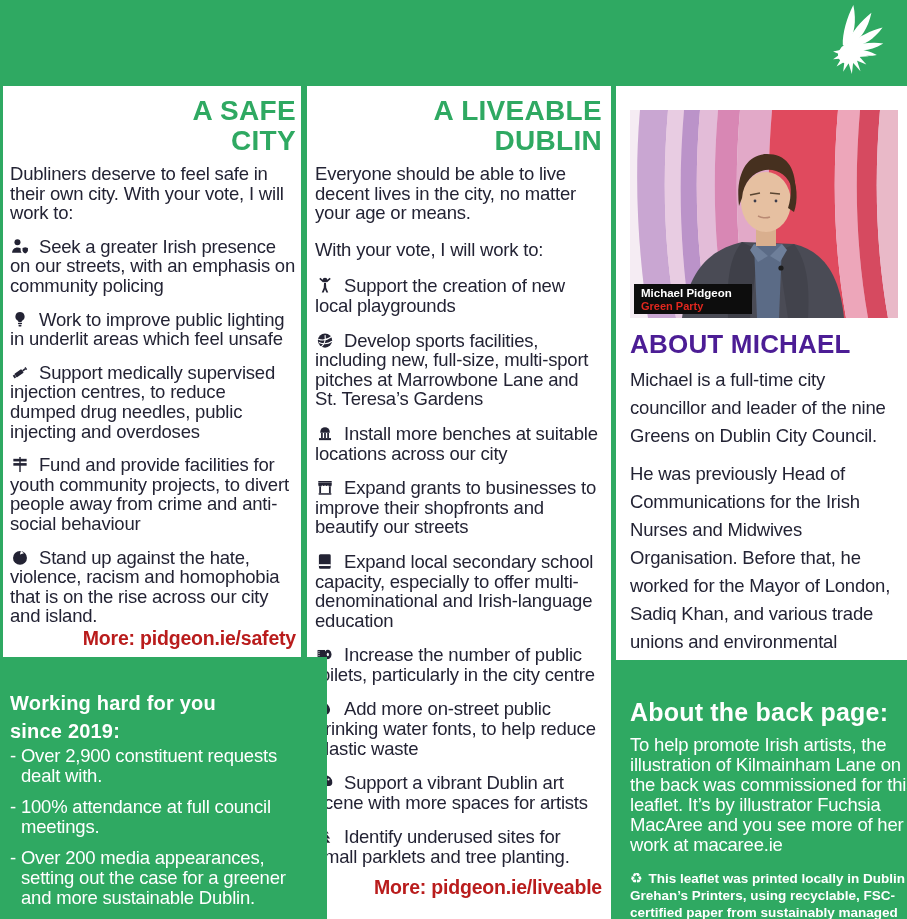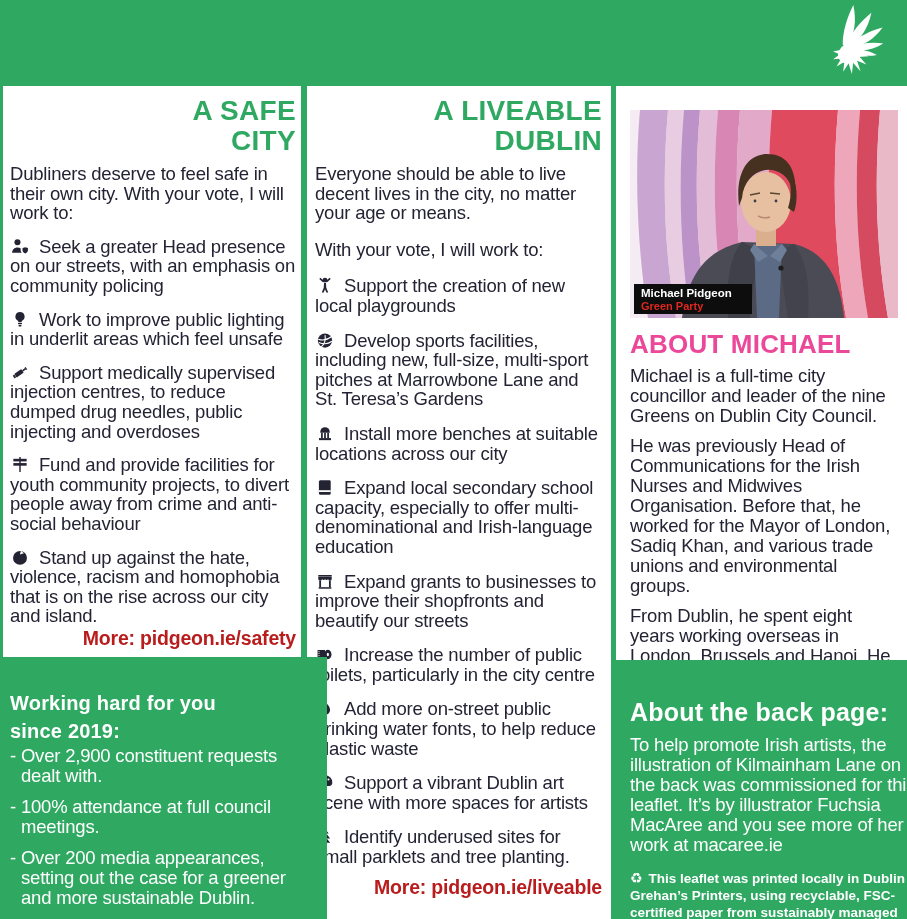--- a/index.html
+++ b/index.html
@@ -29,22 +29,22 @@
   .col2 .item{margin-bottom:15px;}
   .ic{display:inline-block;width:22px;height:19px;vertical-align:-3px;margin-right:7px;}
   .ic svg{width:20px;height:19px;display:block;}
   .more{position:absolute;font-weight:bold;font-size:19.5px;color:#b91c1c;text-align:right;letter-spacing:-0.2px;}
   .more1{left:10px;width:286px;top:627px;}
   .more2{left:315px;width:287px;top:876px;}
   
   .photo{position:absolute;left:630px;top:110px;width:301px;height:208px;}
   .photo svg{display:block;width:268px;height:208px;}
   
-  .abouthead{color:#ec4899;font-weight:bold;font-size:26px;line-height:28px;margin:244px 0 8px;letter-spacing:.2px;}
-  .apara{font-size:18.5px;line-height:20px;letter-spacing:-0.2px;margin-bottom:10px;}
+  .abouthead{color:#4c1d95;font-weight:bold;font-size:26px;line-height:28px;margin:244px 0 8px;letter-spacing:.2px;}
+  .apara{font-size:18.5px;line-height:28px;letter-spacing:-0.2px;margin-bottom:10px;}
   
   .gbox{position:absolute;background:#2fa962;color:#ffffff;}
   .box1{left:0;top:657px;width:307px;height:262px;padding:12px 10px 0 10px;}
   .box2{left:611px;top:660px;width:296px;height:259px;padding:13px 14px 0 19px;}
   .boxtitle{font-weight:bold;font-size:20px;line-height:28px;letter-spacing:.2px;margin-bottom:1px;}
   .bitem{font-size:18.5px;line-height:20px;letter-spacing:-0.2px;margin-bottom:11px;
          padding-left:11px;text-indent:-11px;}
   .box2 .boxtitle{font-size:25px;margin-bottom:9px;}
   .bbody{font-size:18.5px;line-height:20px;letter-spacing:-0.2px;}
   .bsmall{font-size:13.5px;line-height:16.8px;font-weight:bold;margin-top:15px;letter-spacing:0;}
@@ -84,21 +84,21 @@
     <h2 class="coltitle">
       <div>A SAFE</div>
       <div>CITY</div>
     </h2>
     <p class="intro">Dubliners deserve to feel safe in their own city. With your vote, I will work to:</p>
 
     <p class="item"><span class="ic"><svg viewBox="0 0 24 24" fill="#232334">
             <circle cx="8.8" cy="6.5" r="3.8"></circle>
             <path d="M2 20c0-4 3-6.8 6.8-6.8 1.6 0 3.1.5 4.2 1.4-.1.5-.2 1-.2 1.7 0 1.7.8 2.9 1.7 3.7z"></path>
             <path d="M18.6 13l3.4 1v2.7c0 2.7-3.4 4.1-3.4 4.1s-3.4-1.4-3.4-4.1V14z"></path>
-          </svg></span><span>Seek a greater Head presence on our streets, with an emphasis on community policing</span></p>
+          </svg></span><span>Seek a greater Irish presence on our streets, with an emphasis on community policing</span></p>
 
     <p class="item"><span class="ic"><svg viewBox="0 0 24 24" fill="#232334">
             <path d="M12 2.6a5.8 5.8 0 0 0-3.1 10.7c.6.4 1.1 1 1.1 1.7h4c0-.7.5-1.3 1.1-1.7A5.8 5.8 0 0 0 12 2.6z"></path>
             <rect x="9.4" y="16.2" width="5.2" height="1.9" rx=".9"></rect>
             <rect x="10" y="18.9" width="4" height="1.9" rx=".9"></rect>
           </svg></span><span>Work to improve public lighting in underlit areas which feel unsafe</span></p>
 
     <p class="item"><span class="ic"><svg viewBox="0 0 24 24" fill="#232334">
             <g transform="rotate(-35 12 12)">
               <rect x="5" y="9.3" width="10.8" height="5.6" rx="1"></rect>
@@ -145,31 +145,31 @@
 
     <p class="item"><span class="ic"><svg viewBox="0 0 24 24" fill="#232334">
             <path d="M6 10a6 6 0 0 1 12 0v1.2H6z"></path>
             <rect x="7" y="11.2" width="2.2" height="6.6"></rect>
             <rect x="10.9" y="11.2" width="2.2" height="6.6"></rect>
             <rect x="14.8" y="11.2" width="2.2" height="6.6"></rect>
             <rect x="4.4" y="17.8" width="15.2" height="2.6"></rect>
           </svg></span><span>Install more benches at suitable locations across our city</span></p>
 
     <p class="item"><span class="ic"><svg viewBox="0 0 24 24" fill="#232334">
-            <path d="M6.2 2.8h11.3A1.7 1.7 0 0 1 19.2 4.5v15a1.7 1.7 0 0 1-1.7 1.7H6.2a1.9 1.9 0 0 1-1.9-1.9V4.7a1.9 1.9 0 0 1 1.9-1.9z"></path>
-            <rect x="4.3" y="15.4" width="14.9" height="2.3" fill="#ffffff"></rect>
-          </svg></span><span>Expand local secondary school capacity, especially to offer multi-denominational and Irish-language education</span></p>
-
-    <p class="item"><span class="ic"><svg viewBox="0 0 24 24" fill="#232334">
             <path d="M3.5 3.8h17v2.1h-17z"></path>
             <path d="M3.5 6.4h17v2.2a2.3 2.3 0 0 1-4.6.3 2.3 2.3 0 0 1-3.8.3 2.3 2.3 0 0 1-3.8-.3 2.3 2.3 0 0 1-4.8-.3z"></path>
             <rect x="4.7" y="11" width="2.3" height="8.2"></rect>
             <rect x="17" y="11" width="2.3" height="8.2"></rect>
             <rect x="4" y="19.2" width="16" height="1.9"></rect>
           </svg></span><span>Expand grants to businesses to improve their shopfronts and beautify our streets</span></p>
+
+    <p class="item"><span class="ic"><svg viewBox="0 0 24 24" fill="#232334">
+            <path d="M6.2 2.8h11.3A1.7 1.7 0 0 1 19.2 4.5v15a1.7 1.7 0 0 1-1.7 1.7H6.2a1.9 1.9 0 0 1-1.9-1.9V4.7a1.9 1.9 0 0 1 1.9-1.9z"></path>
+            <rect x="4.3" y="15.4" width="14.9" height="2.3" fill="#ffffff"></rect>
+          </svg></span><span>Expand local secondary school capacity, especially to offer multi-denominational and Irish-language education</span></p>
 
     <p class="item"><span class="ic"><svg viewBox="0 0 24 24" fill="#232334">
             <rect x="2.6" y="6.3" width="9.4" height="11.4"></rect>
             <circle cx="4.4" cy="8.4" r=".7" fill="#ffffff"></circle>
             <circle cx="4.4" cy="10.8" r=".7" fill="#ffffff"></circle>
             <circle cx="4.4" cy="13.2" r=".7" fill="#ffffff"></circle>
             <circle cx="4.4" cy="15.6" r=".7" fill="#ffffff"></circle>
             <ellipse cx="15.6" cy="12" rx="4.6" ry="5.9"></ellipse>
             <ellipse cx="15.6" cy="12" rx="1.4" ry="2.2" fill="#ffffff"></ellipse>
           </svg></span><span>Increase the number of public toilets, particularly in the city centre</span></p>

